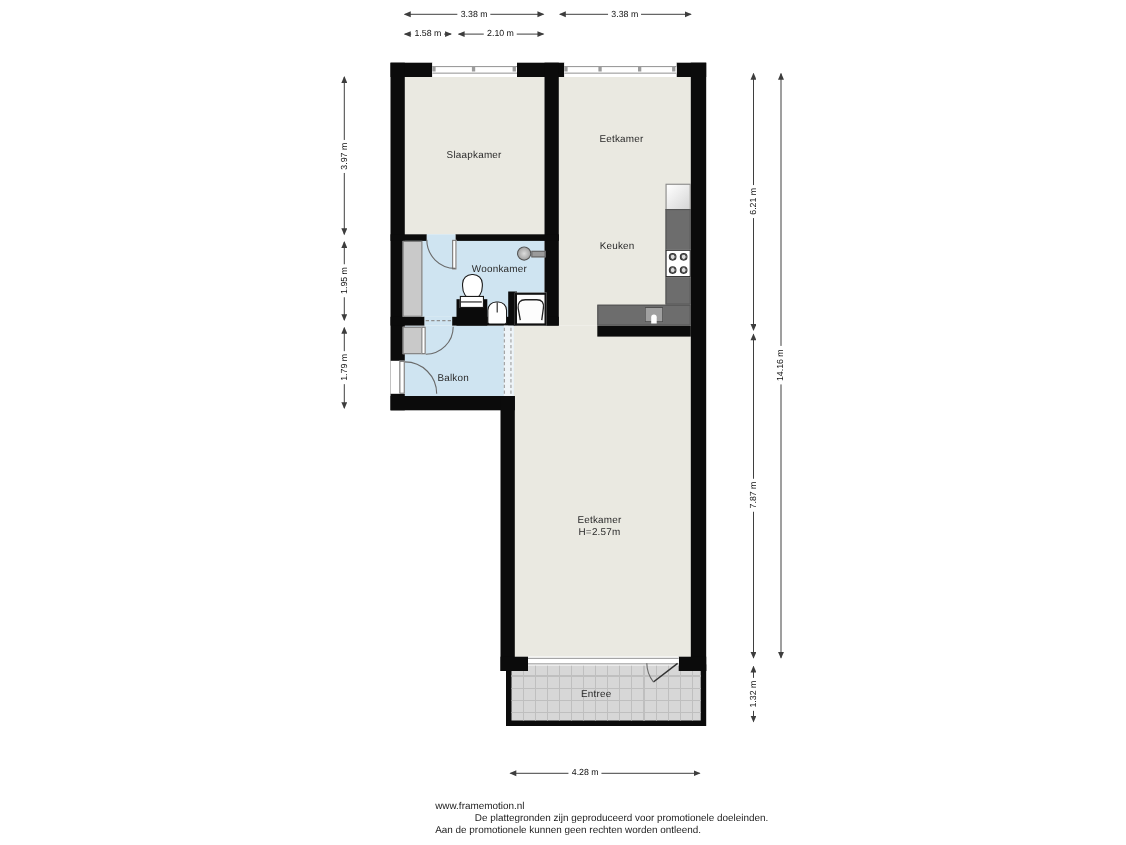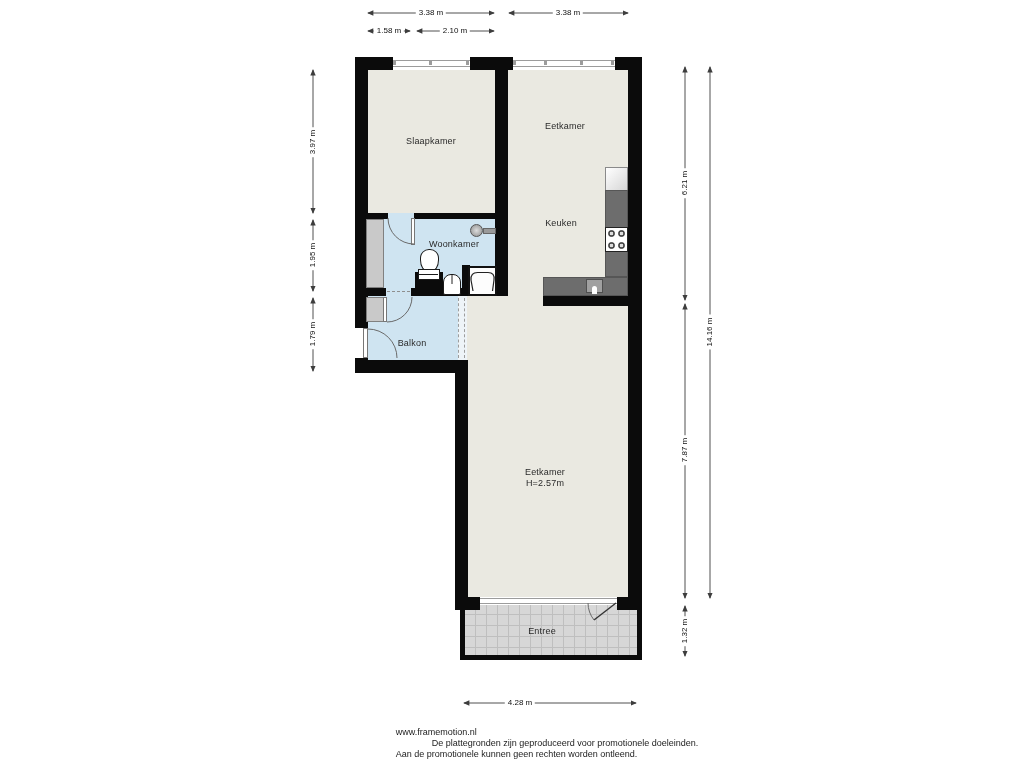--- a/index.html
+++ b/index.html
@@ -160,21 +160,21 @@
   <span class="dim" style="left:568px;top:13px;">3.38 m</span>
   <span class="dim" style="left:389px;top:31px;">1.58 m</span>
   <span class="dim" style="left:455px;top:31px;">2.10 m</span>
   <span class="dim v" style="left:313px;top:142px;">3.97 m</span>
   <span class="dim v" style="left:313px;top:255px;">1.95 m</span>
   <span class="dim v" style="left:313px;top:334px;">1.79 m</span>
   <span class="dim v" style="left:685px;top:183px;">6.21 m</span>
   <span class="dim v" style="left:685px;top:450px;">7.87 m</span>
   <span class="dim v" style="left:685px;top:631px;">1.32 m</span>
   <span class="dim v" style="left:710px;top:332px;">14.16 m</span>
-  <span class="dim" style="left:520px;top:703px;">4.28 m</span>
+  <span class="dim" style="left:532px;top:703px;">4.28 m</span>
 
   <div class="footer" style="top:727px;">
     <span style="display:block;">www.framemotion.nl</span>
     <span style="display:block;margin-left:36px;">De plattegronden zijn geproduceerd voor promotionele doeleinden.</span>
     <span style="display:block;">Aan de promotionele kunnen geen rechten worden ontleend.</span>
   </div>
 
 </div>
 
 </body></html>

